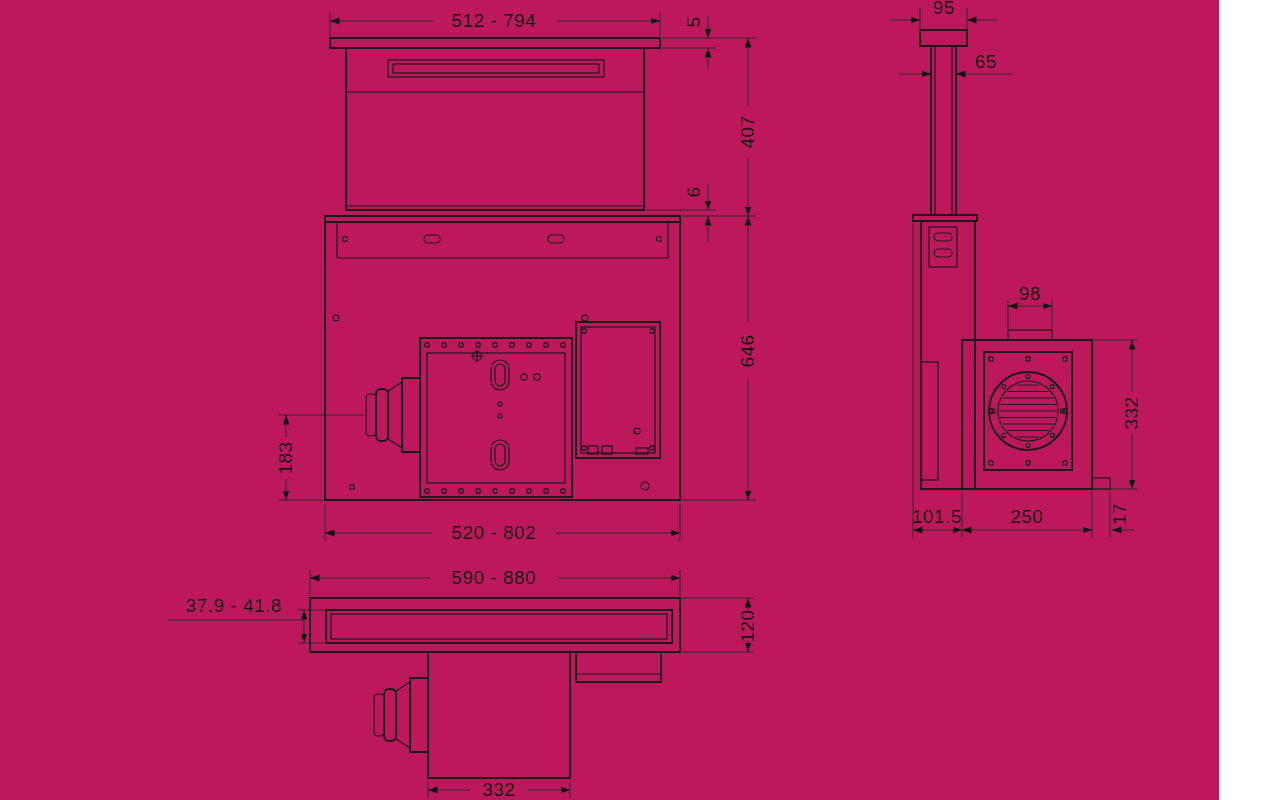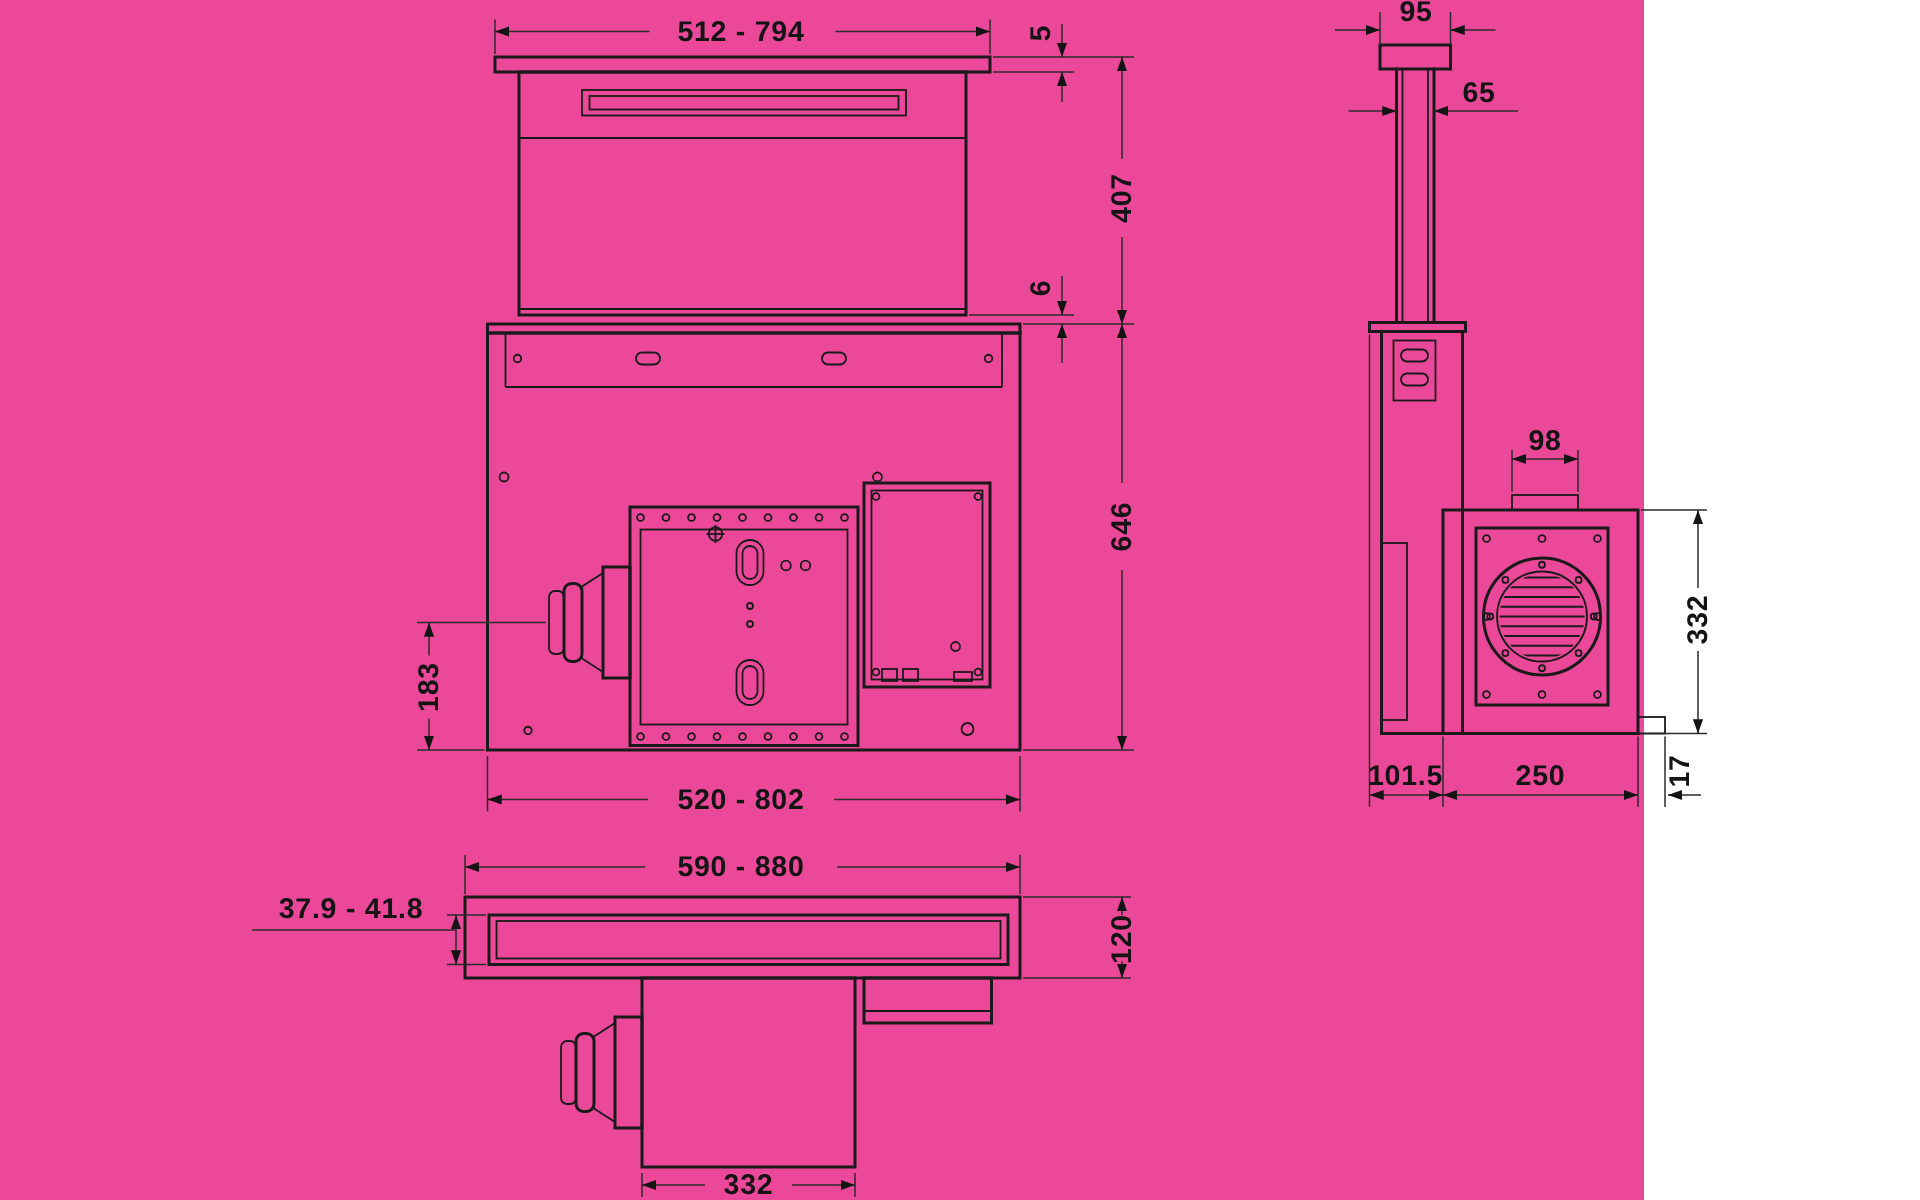--- a/index.html
+++ b/index.html
@@ -1,16 +1,16 @@
 <!DOCTYPE html>
 <html><head>
 <meta charset="utf-8">
 <style>
   html,body{margin:0;padding:0;background:#ffffff;width:1280px;height:800px;overflow:hidden;}
-  .canvas{width:1096px;height:800px;background:#ec4899;font-weight:bold;}
+  .canvas{width:1219px;height:800px;background:#be185d;}
   svg{display:block;}
   .obj{stroke:#1a1a1a;stroke-width:2;fill:none;stroke-linecap:square;}
   .ot{stroke:#1a1a1a;stroke-width:1.2;fill:none;}
   .dim{stroke:#2b2b2b;stroke-width:1;fill:none;}
   text{font-family:"Liberation Sans",sans-serif;font-size:19px;fill:#141414;letter-spacing:0.5px;}
 </style>
 </head>
 <body>
 
 <div class="canvas">

